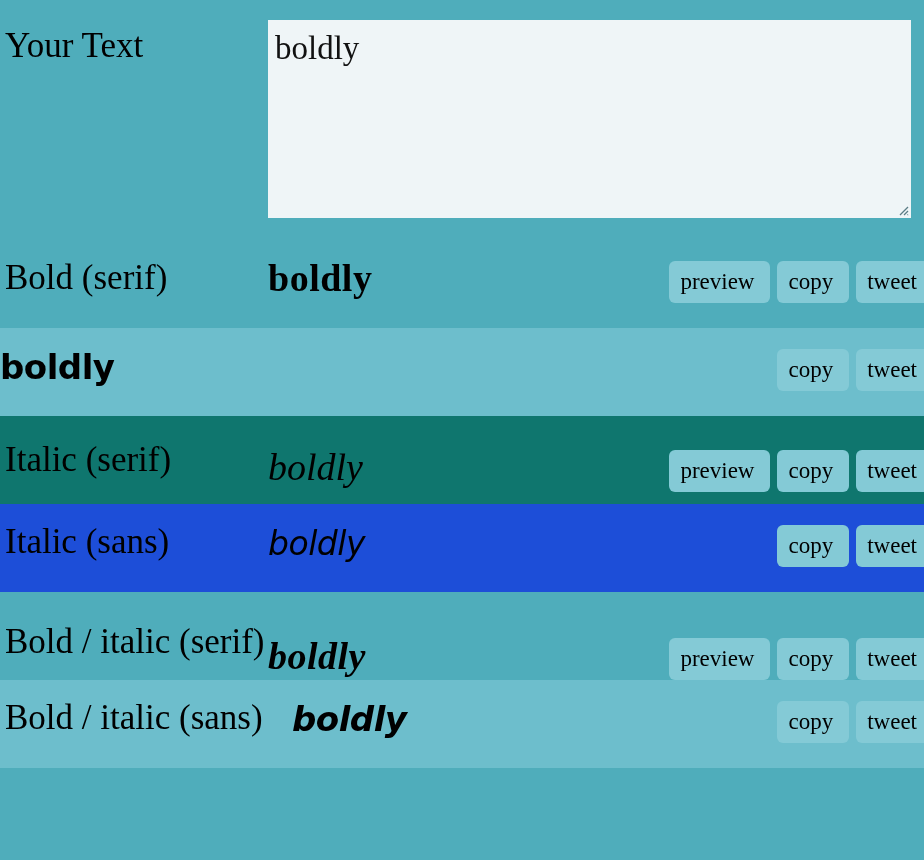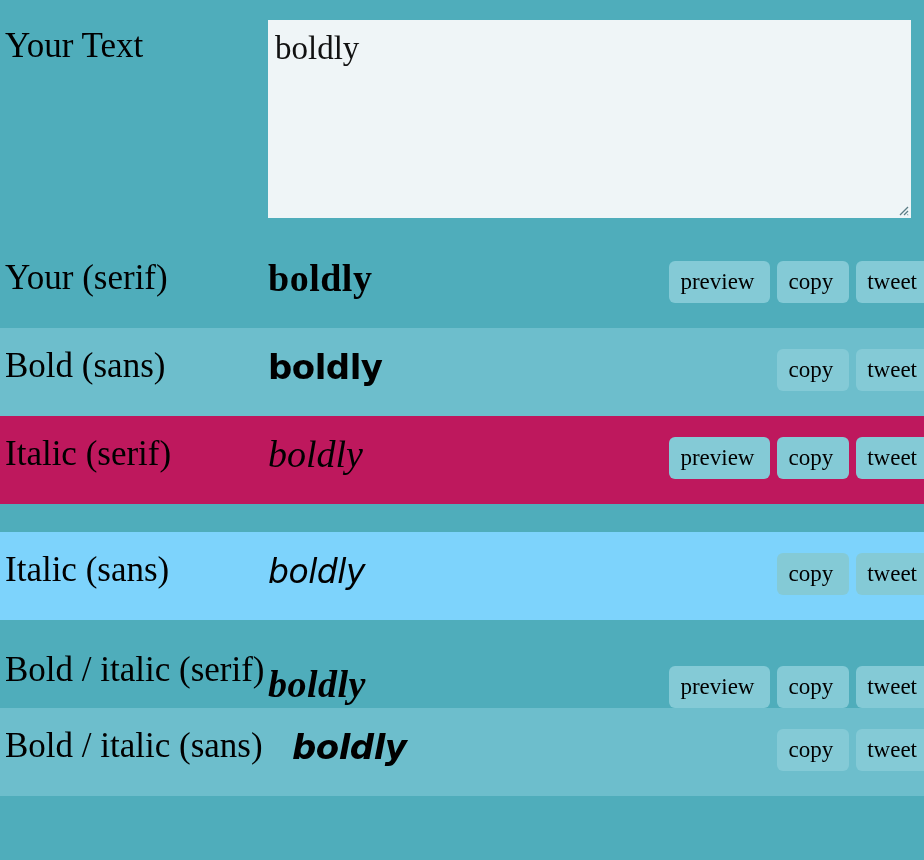--- a/index.html
+++ b/index.html
@@ -187,51 +187,48 @@
             </g>
           </svg>
         </span>
       </div>
     </div>
   </div>
 
   <div id="rows-host">
       <div class="row row-sample dark" style="background: rgb(79, 173, 187);">
         <div class="label-cell">
-          <div class="label-text">Your (serif)</div>
+          <div class="label-text">Bold (serif)</div>
         </div>
         <div class="sample-cell"><span class="s-bold-serif">boldly</span></div>
         <div class="btn-cell">
           <button class="abtn" style="background: rgb(132, 202, 214);">preview</button>
           <button class="abtn" style="background: rgb(132, 202, 214);">copy</button>
           <button class="abtn tweet" style="background: rgb(132, 202, 214);">tweet</button>
         </div>
       </div>
       <div class="row row-sample light" style="background: rgb(109, 190, 204);">
-        <div class="label-cell">
-          <div class="label-text">Bold (sans)</div>
-        </div>
         <div class="sample-cell"><span class="s-bold-sans">boldly</span></div>
         <div class="btn-cell">
           <button class="abtn" style="background: rgb(132, 202, 214);">copy</button>
           <button class="abtn tweet" style="background: rgb(132, 202, 214);">tweet</button>
         </div>
       </div>
-      <div class="row row-sample dark" style="background: #be185d;">
+      <div class="row row-sample dark" style="background: #0f766e; align-items: center;">
         <div class="label-cell">
           <div class="label-text">Italic (serif)</div>
         </div>
         <div class="sample-cell"><span class="s-italic-serif">boldly</span></div>
         <div class="btn-cell">
           <button class="abtn" style="background: rgb(132, 202, 214);">preview</button>
           <button class="abtn" style="background: rgb(132, 202, 214);">copy</button>
           <button class="abtn tweet" style="background: rgb(132, 202, 214);">tweet</button>
         </div>
       </div>
-      <div class="row row-sample light" style="background: #7dd3fc; margin-top: 28px;">
+      <div class="row row-sample light" style="background: #1d4ed8;">
         <div class="label-cell">
           <div class="label-text">Italic (sans)</div>
         </div>
         <div class="sample-cell"><span class="s-italic-sans">boldly</span></div>
         <div class="btn-cell">
           <button class="abtn" style="background: rgb(132, 202, 214);">copy</button>
           <button class="abtn tweet" style="background: rgb(132, 202, 214);">tweet</button>
         </div>
       </div>
       <div class="row row-sample dark" style="background: rgb(79, 173, 187); align-items: flex-end;">

